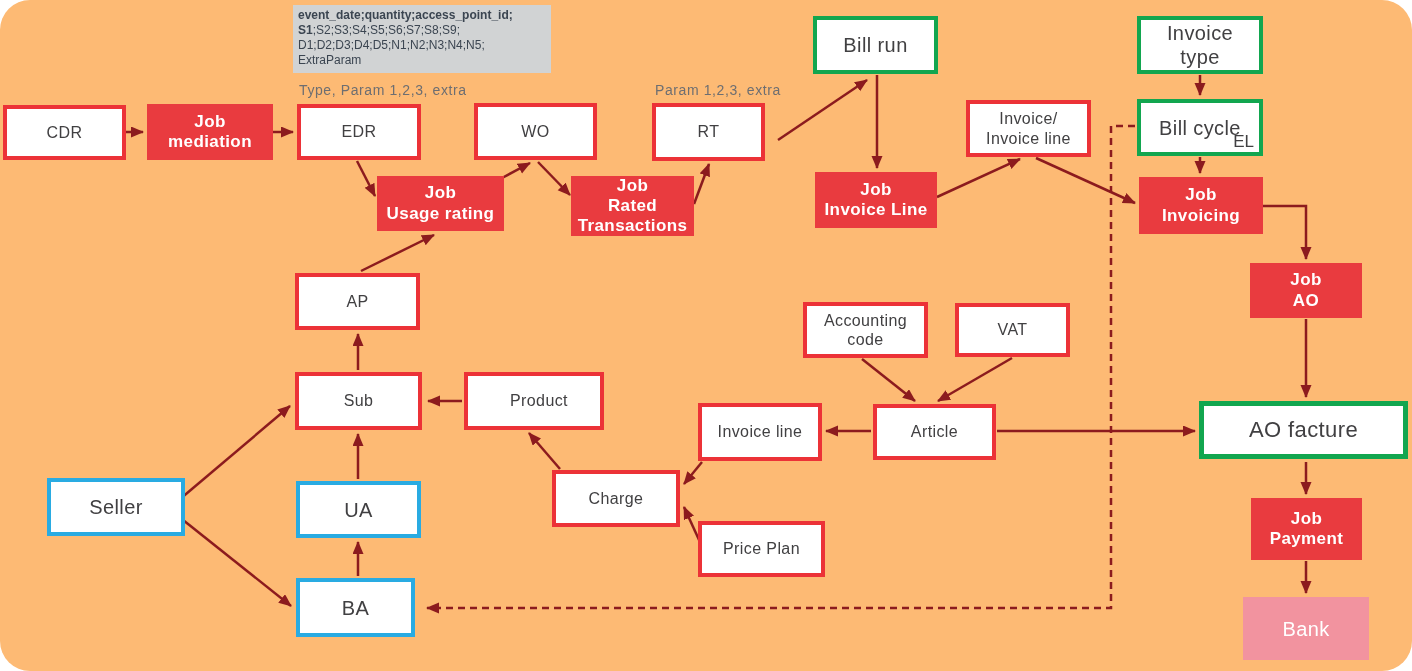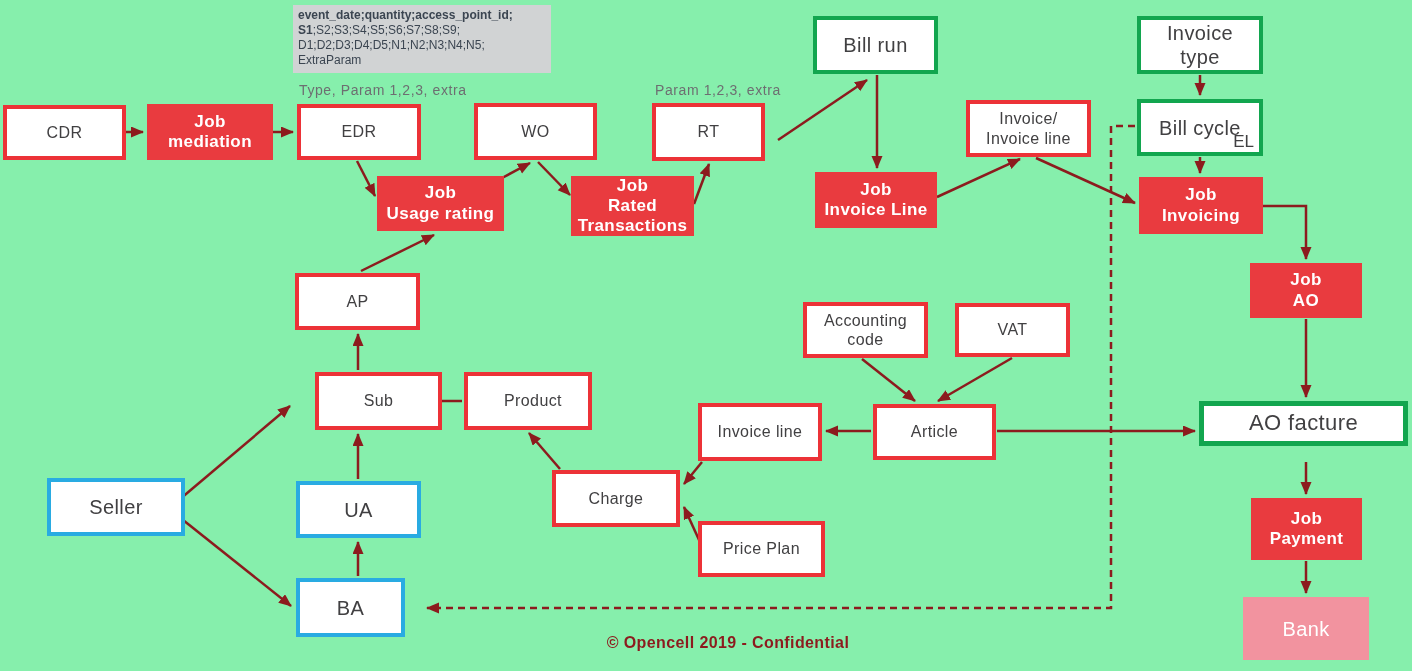--- a/index.html
+++ b/index.html
@@ -10,21 +10,21 @@
     --pink:#F2939F;
     --maroon:#8C1B1E;
     --ink:#414042;
     --note-bg:#D1D3D4;
     --note-ink:#3B4551;
     --graylabel:#6D6E71;
   }
   html,body{margin:0;padding:0;background:#ffffff;}
   #stage{
     position:relative;width:1412px;height:671px;overflow:hidden;
-    font-family:"Liberation Sans",sans-serif;background:#86efac;
+    font-family:"Liberation Sans",sans-serif;background:#fdba74;border-radius:30px;
   }
   #wires{position:absolute;left:0;top:0;z-index:1;}
   .node{
     position:absolute;z-index:2;box-sizing:border-box;background:#ffffff;
     display:flex;flex-direction:column;align-items:center;justify-content:center;
     text-align:center;line-height:1.2;letter-spacing:0.4px;color:var(--ink);
   }
   .red-outline{border:4px solid var(--red-border);font-size:16px;}
   .green-outline{border:4px solid var(--green);font-size:20px;}
   .green-outline-lg{border:5px solid var(--green);font-size:22px;}
@@ -99,21 +99,20 @@
       <div><b>event_date;quantity;access_point_id;</b></div>
       <div><b>S1</b>;S2;S3;S4;S5;S6;S7;S8;S9;</div>
       <div>D1;D2;D3;D4;D5;N1;N2;N3;N4;N5;</div>
       <div>ExtraParam</div>
     </div>
 
   <div class="floating-label" style="left:299px;top:82px;">Type, Param 1,2,3, extra</div>
 
   <div class="floating-label" style="left:655px;top:82px;text-align:right;">Param 1,2,3, extra</div>
 
-  <div id="copyright">© Opencell 2019 - Confidential</div>
 
   <div id="nodes-root">
       <div class="node red-outline" style="left: 3px; top: 105px; width: 123px; height: 55px;">
         <span>CDR</span>
       </div>
       <div class="node red-fill" style="left: 147px; top: 104px; width: 126px; height: 56px;">
         <span>Job</span>
         <span>mediation</span>
       </div>
       <div class="node red-outline" style="left: 297px; top: 104px; width: 124px; height: 56px;">
@@ -164,51 +163,51 @@
         <span>Job</span>
         <span>AO</span>
       </div>
       <div class="node red-outline" style="left: 803px; top: 302px; width: 125px; height: 56px; justify-content: center;">
         <span>Accounting</span>
         <span>code</span>
       </div>
       <div class="node red-outline" style="left: 955px; top: 303px; width: 115px; height: 54px;">
         <span>VAT</span>
       </div>
-      <div class="node red-outline" style="left: 295px; top: 372px; width: 127px; height: 58px; margin-left: 20px;">
+      <div class="node red-outline" style="left: 295px; top: 372px; width: 127px; height: 58px;">
         <span>Sub</span>
       </div>
-      <div class="node red-outline" style="left: 464px; top: 372px; width: 128px; height: 58px; padding-left: 10px;">
+      <div class="node red-outline" style="left: 464px; top: 372px; width: 140px; height: 58px; padding-left: 10px;">
         <span>Product</span>
       </div>
       <div class="node red-outline" style="left: 698px; top: 403px; width: 124px; height: 58px;">
         <span>Invoice line</span>
       </div>
       <div class="node red-outline" style="left: 873px; top: 404px; width: 123px; height: 56px;">
         <span>Article</span>
       </div>
-      <div class="node green-outline-lg" style="left: 1199px; top: 401px; width: 209px; height: 45px;">
+      <div class="node green-outline-lg" style="left: 1199px; top: 401px; width: 209px; height: 58px;">
         <span>AO facture</span>
       </div>
       <div class="node blue-outline" style="left: 47px; top: 478px; width: 138px; height: 58px;">
         <span>Seller</span>
       </div>
       <div class="node blue-outline" style="left: 296px; top: 481px; width: 125px; height: 57px;">
         <span>UA</span>
       </div>
       <div class="node red-outline" style="left: 552px; top: 470px; width: 128px; height: 57px;">
         <span>Charge</span>
       </div>
       <div class="node red-outline" style="left: 698px; top: 521px; width: 127px; height: 56px;">
         <span>Price Plan</span>
       </div>
       <div class="node red-fill" style="left: 1251px; top: 498px; width: 111px; height: 62px;">
         <span>Job</span>
         <span>Payment</span>
       </div>
-      <div class="node blue-outline" style="left: 296px; top: 578px; width: 109px; height: 59px;">
+      <div class="node blue-outline" style="left: 296px; top: 578px; width: 119px; height: 59px;">
         <span>BA</span>
       </div>
       <div class="node pink-fill" style="left: 1243px; top: 597px; width: 126px; height: 63px;">
         <span>Bank</span>
       </div>
     </div>
 </div>
 
 </body></html>

